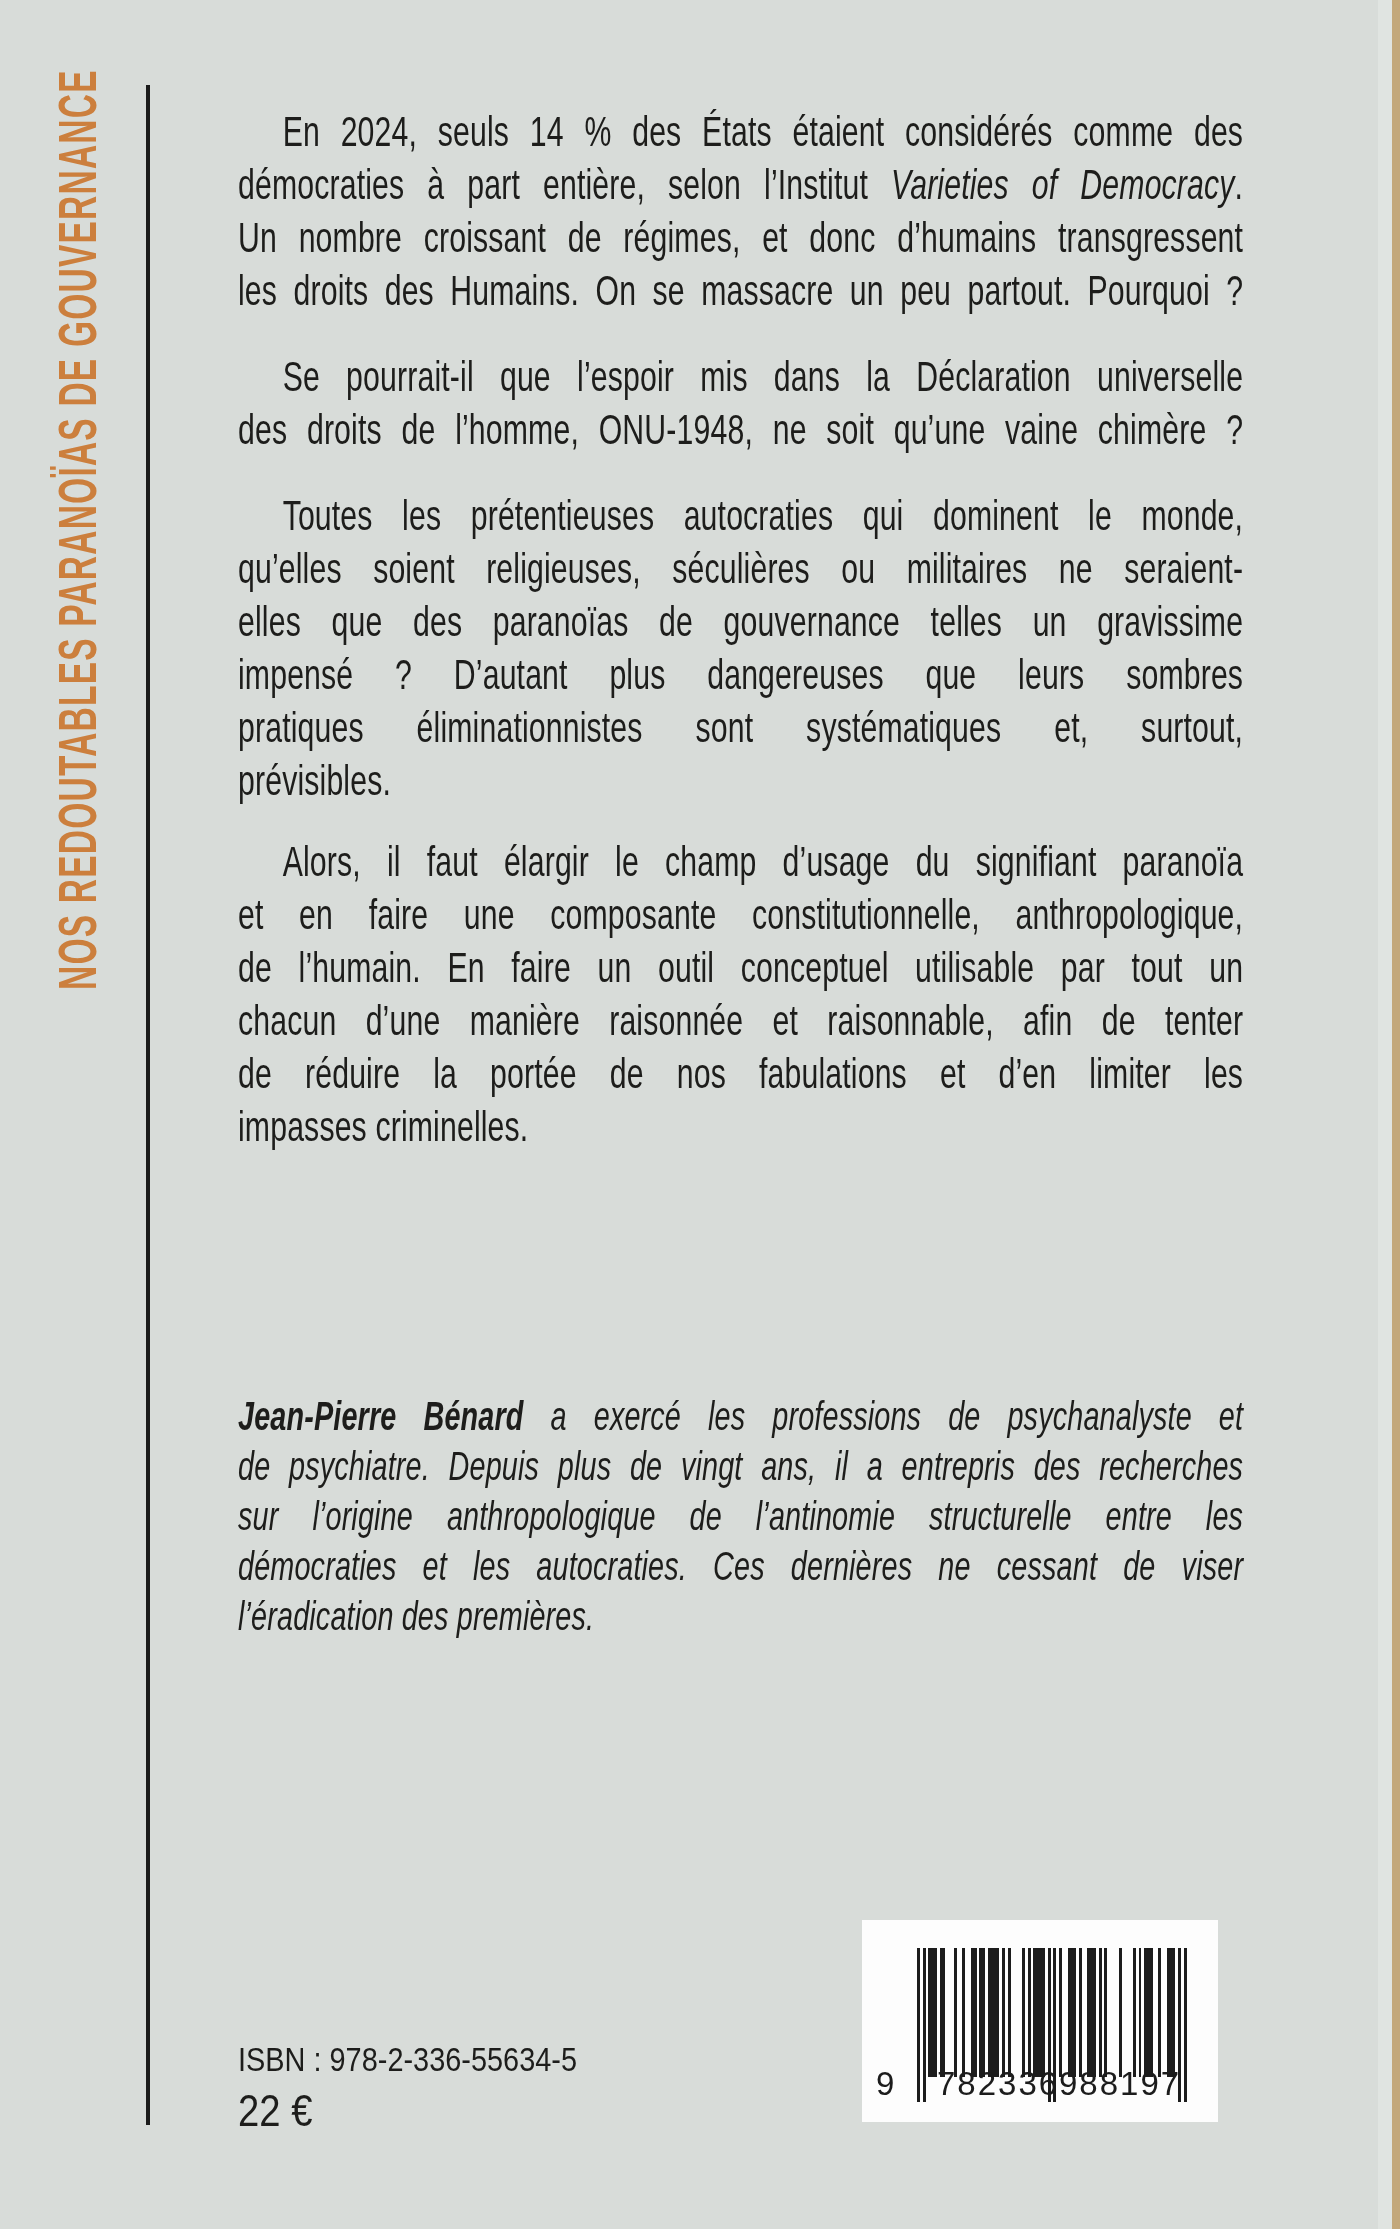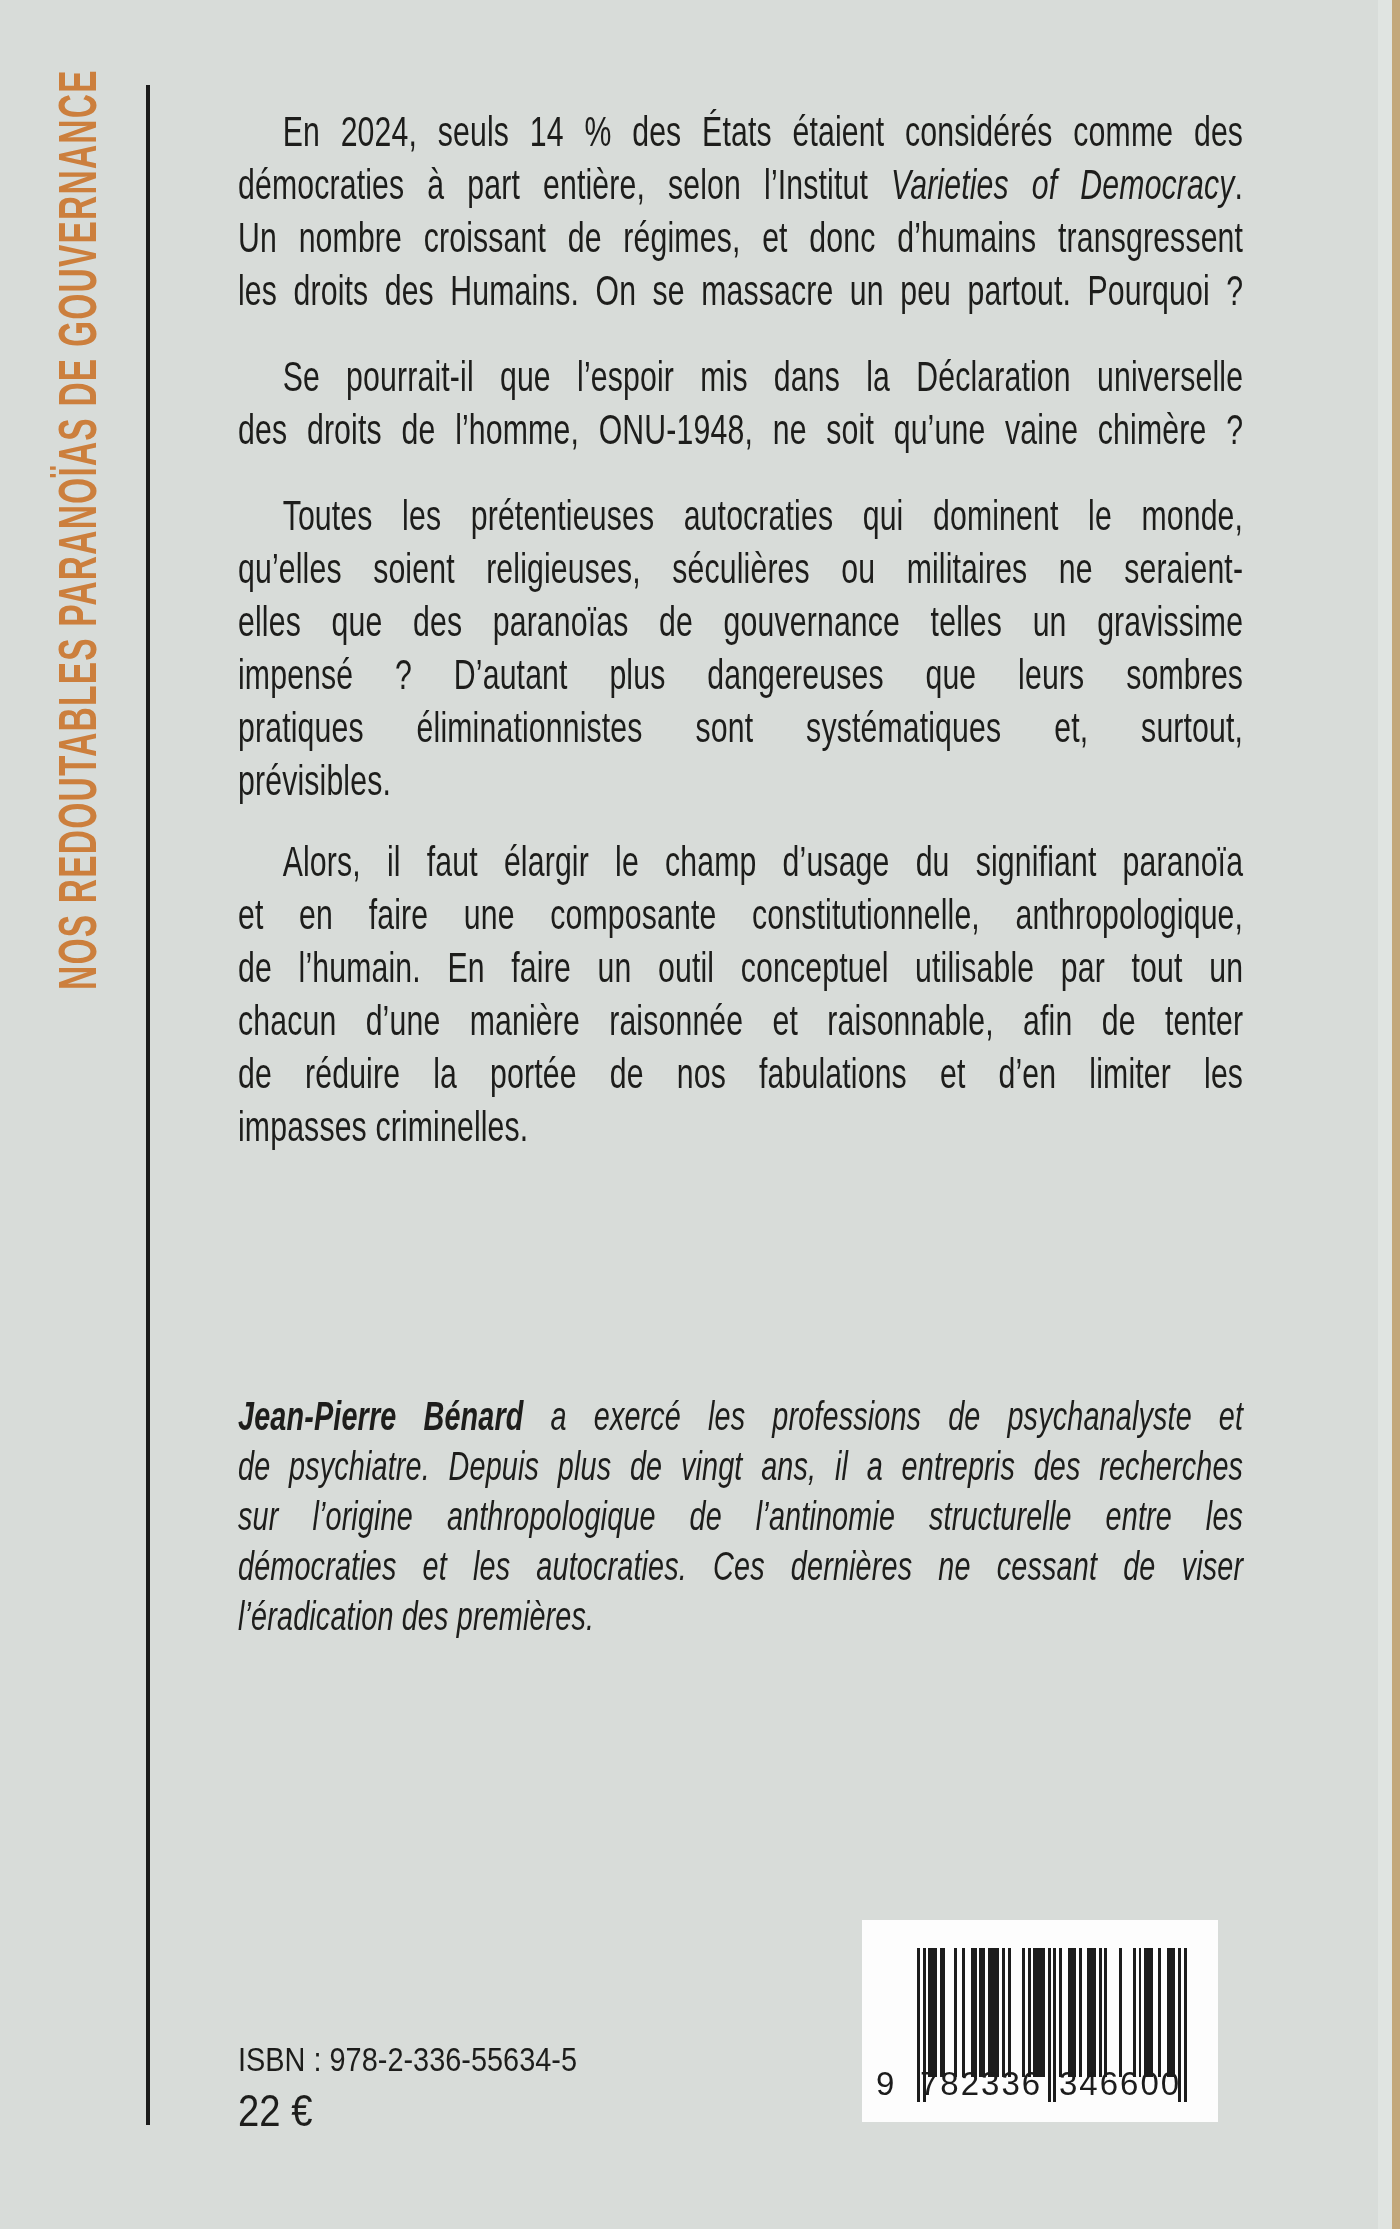--- a/index.html
+++ b/index.html
@@ -76,21 +76,21 @@
   #barcode-bars .bar {
     position:absolute; top:0; width:2.9px; height:129px; background:#1c1c1c;
   }
   #barcode-bars .bar.guard { height:154px; }
   .bc-digit {
     position:absolute; top:146px;
     font-size:33px; line-height:36px; color:#1c1c1c;
     letter-spacing:2px;
   }
   #bc-digit-left   { left:14px; }
-  #bc-digit-group1 { left:58px;  width:120px; text-align:center; }
+  #bc-digit-group1 { left:75px;  width:120px; text-align:center; }
   #bc-digit-group2 { left:197px; width:120px; text-align:center; }
 </style>
 </head>
 <body>
 
 <div class="abs" id="edge-light"></div>
 <div class="abs" id="edge-tan"></div>
 
 <div class="abs" id="spine-title">NOS REDOUTABLES PARANOÏAS DE GOUVERNANCE</div>
 
@@ -186,14 +186,14 @@
       <div class="bar" style="left: 232.88px;"></div>
       <div class="bar" style="left: 241.4px;"></div>
       <div class="bar" style="left: 249.92px;"></div>
       <div class="bar" style="left: 252.76px;"></div>
       <div class="bar" style="left: 255.6px;"></div>
       <div class="bar guard" style="left: 261.28px;"></div>
       <div class="bar guard" style="left: 266.96px;"></div>
     </div>
   <div class="bc-digit" id="bc-digit-left">9</div>
   <div class="bc-digit" id="bc-digit-group1">782336</div>
-  <div class="bc-digit" id="bc-digit-group2">346600</div>
+  <div class="bc-digit" id="bc-digit-group2">988197</div>
 </div>
 
 </body></html>

